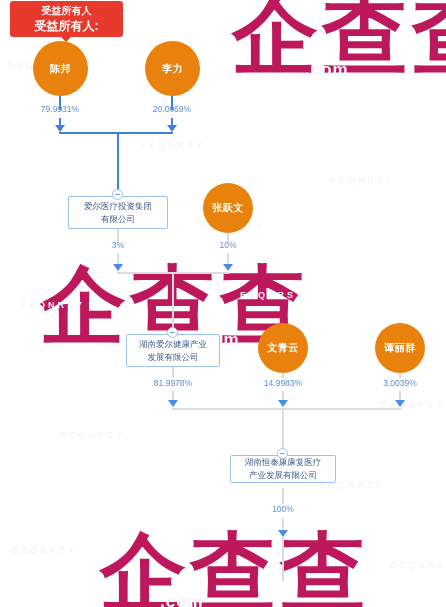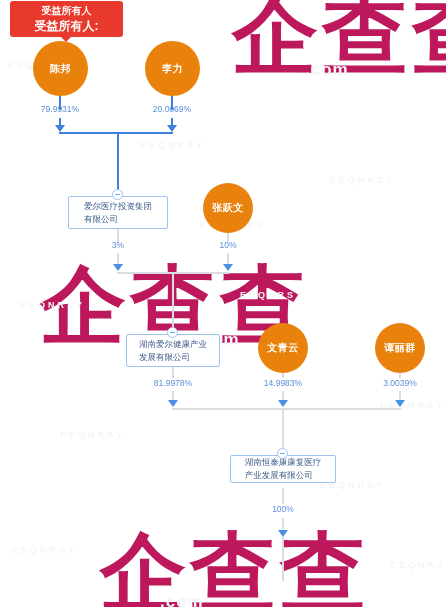--- a/index.html
+++ b/index.html
@@ -86,20 +86,21 @@
   }
 
   
   .company {
     position: absolute;
     border: 1px solid #9cc3f0;
     background: #ffffff;
     color: #3a5a87;
     font-size: 8.5px;
     line-height: 1.5;
+    text-align: center;
     display: flex;
     align-items: center;
     justify-content: center;
     box-sizing: border-box;
     border-radius: 2px;
     padding: 2px 3px;
   }
   .company span { display: block; }
 
   .target {

